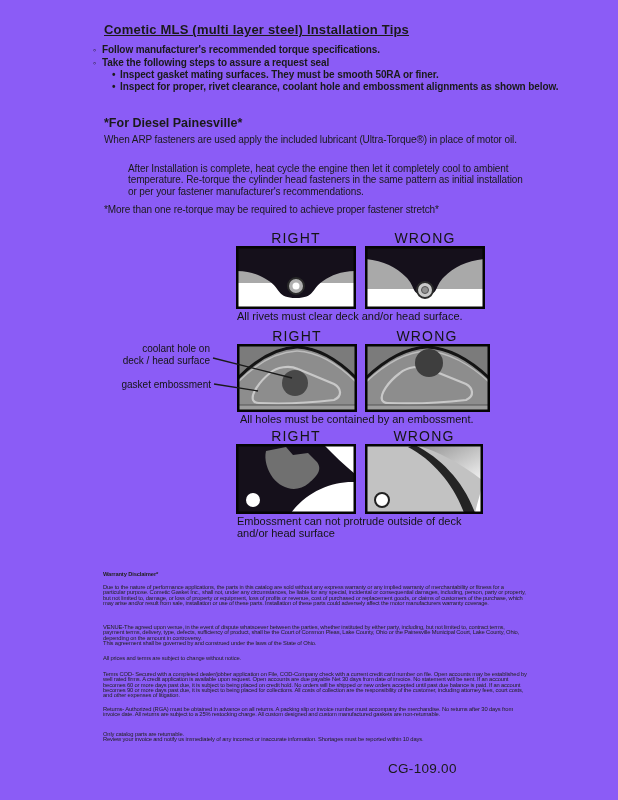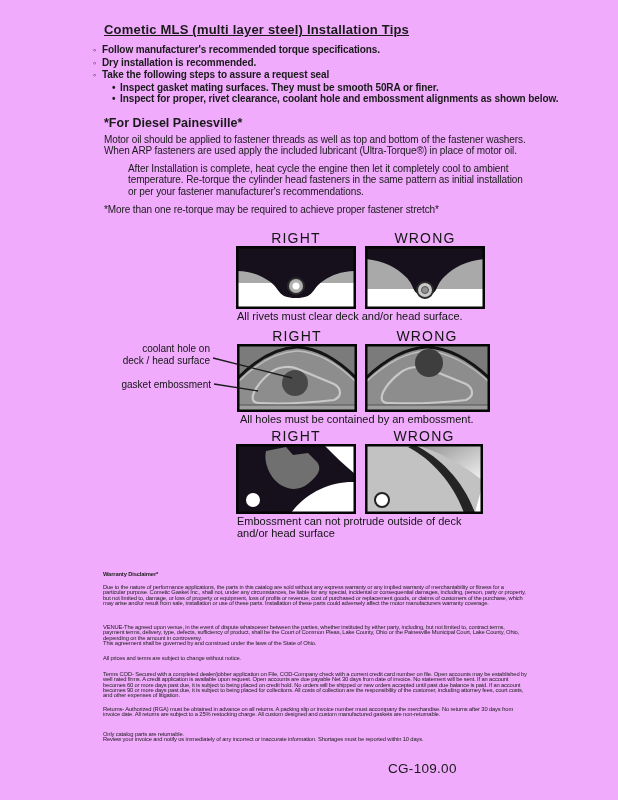--- a/index.html
+++ b/index.html
@@ -1,17 +1,17 @@
 <!DOCTYPE html>
 <html><head>
 <meta charset="utf-8">
 <style>
   html,body{margin:0;padding:0;background:#ffffff;}
   body{width:618px;height:800px;font-family:"Liberation Sans",sans-serif;color:#1a1a1a;}
-  .page{position:relative;width:618px;height:800px;overflow:hidden;background:#f0abfc;}
+  .page{position:relative;width:618px;height:800px;overflow:hidden;background:#8b5cf6;}
   .abs{position:absolute;}
   .title{left:104px;top:22px;font-size:13px;font-weight:bold;text-decoration:underline;letter-spacing:0.2px;white-space:nowrap;}
   .bullets{left:93px;top:44px;font-size:10px;line-height:11.5px;letter-spacing:-0.1px;font-weight:bold;}
   .b-row{white-space:nowrap;}
   .b-row::before{content:"\25E6";display:inline-block;width:9px;font-size:9px;}
   .b-sub{white-space:nowrap;padding-left:19px;}
   .b-sub::before{content:"\2022";display:inline-block;width:8px;font-size:10px;}
   .diesel-h{left:104px;top:116px;font-size:12.5px;font-weight:bold;white-space:nowrap;}
   .body-par{font-size:10px;line-height:11.3px;letter-spacing:-0.1px;}
   .body-par div{white-space:nowrap;}
@@ -35,30 +35,28 @@
 </style>
 </head>
 <body>
 
 <div class="page">
 
   <div class="abs title">Cometic MLS (multi layer steel) Installation Tips</div>
 
   <div class="abs bullets">
     <div class="b-row">Follow manufacturer's recommended torque specifications.</div>
-    <div class="b-row">Dry installation is recommended.</div>
     <div class="b-row">Take the following steps to assure a request seal</div>
     <div class="b-sub">Inspect gasket mating surfaces.  They must be smooth 50RA or finer.</div>
     <div class="b-sub">Inspect for proper, rivet clearance, coolant hole and embossment alignments as shown below.</div>
   </div>
 
   <div class="abs diesel-h">*For Diesel Painesville*</div>
 
   <div class="abs body-par d-p1">
-    <div>Motor oil should be applied to fastener threads as well as top and bottom of the fastener washers.</div>
     <div>When ARP fasteners are used apply the included lubricant (Ultra-Torque®) in place of motor oil.</div>
   </div>
 
   <div class="abs body-par d-p2">
     <div>After Installation is complete, heat cycle the engine then let it completely cool to ambient</div>
     <div>temperature. Re-torque the cylinder head fasteners in the same pattern as initial installation</div>
     <div>or per your fastener manufacturer's recommendations.</div>
   </div>
 
   <div class="abs body-par d-note">

